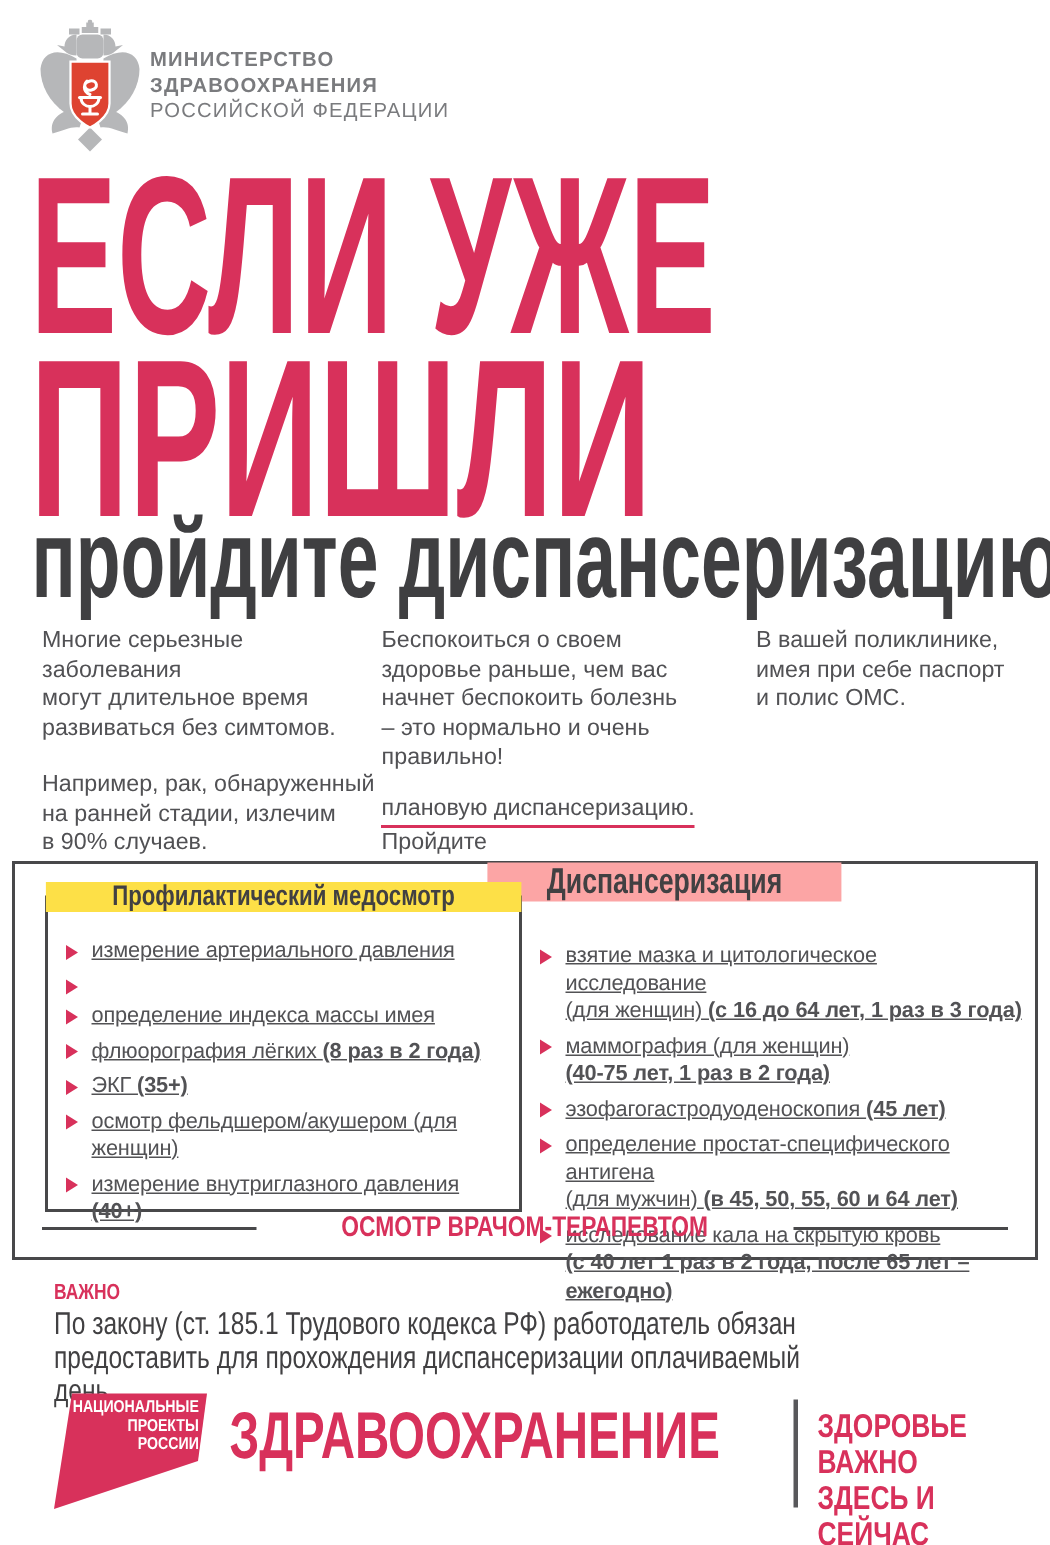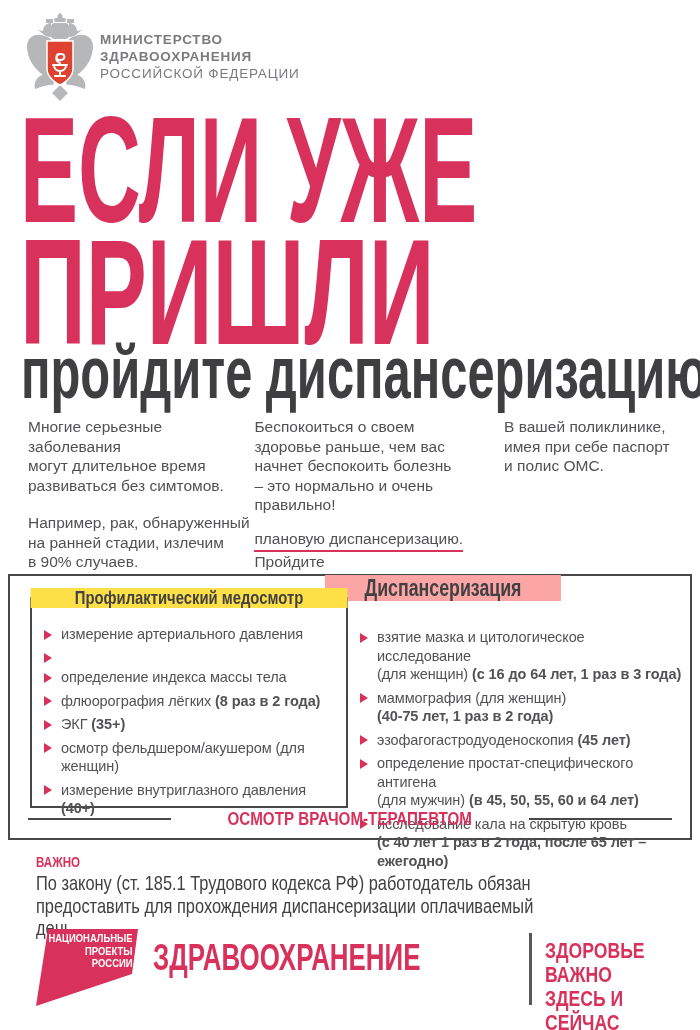--- a/index.html
+++ b/index.html
@@ -32,39 +32,39 @@
   
   .obox{position:absolute;left:8px;top:574px;width:684px;height:266px;border:2px solid #48484a;box-sizing:border-box;}
   .obox-label{position:absolute;top:-14px;left:50%;transform:translateX(calc(-50% + 93px));background:#fca5a5;padding:0 12px;color:#414042;font-weight:700;font-size:24px;line-height:26px;white-space:nowrap;margin-top:13px;}
   .sx74c{display:inline-block;transform:scaleX(.74);transform-origin:center center;}
   .ibox{position:absolute;left:20px;top:21px;width:318px;height:211px;border:2px solid #48484a;box-sizing:border-box;}
   .ibox-label{position:absolute;top:-11px;left:50%;transform:translateX(-50%);background:#fde047;padding:0 12px;color:#414042;font-weight:700;font-size:19px;line-height:20px;white-space:nowrap;}
   .sx78c{display:inline-block;transform:scaleX(.78);transform-origin:center center;}
   .list{margin:0;padding:0;list-style:none;}
   .list-checkup{position:absolute;left:12px;right:4px;top:26px;}
   .list-screening{position:absolute;left:350px;right:8px;top:52px;}
-  .li{display:flex;gap:9px;margin-bottom:5px;color:#525255;font-size:14.5px;line-height:18.5px;letter-spacing:-0.1px;}
+  .li{display:flex;gap:9px;margin-bottom:5px;color:#525255;font-size:14.5px;line-height:18.5px;letter-spacing:-0.1px;text-decoration:underline;}
   .tri{flex:0 0 auto;width:0;height:0;margin-top:4.5px;border-left:8px solid #d8315b;border-top:5px solid transparent;border-bottom:5px solid transparent;}
   .li .txt{white-space:pre-line;}
   .li .bld{font-weight:700;}
   .therapist-row{position:absolute;left:18px;right:18px;bottom:9px;display:flex;align-items:center;gap:26px;}
   .therapist-row .ln{flex:1;height:2.5px;background:#48484a;}
   .therapist-row .tx{color:#d8315b;font-weight:700;font-size:19px;line-height:20px;white-space:nowrap;}
   .sx80c{display:inline-block;transform:scaleX(.80);transform-origin:center center;}
   
   .important{position:absolute;left:36px;top:855px;}
   .imp-label{color:#d8315b;font-weight:700;font-size:14.5px;line-height:15px;}
   .imp-text{margin-top:2px;color:#414042;font-size:21px;line-height:22.5px;white-space:pre-line;}
   .sx78l{display:inline-block;transform:scaleX(.78);transform-origin:left center;}
   
   .np-flag{position:absolute;left:34px;top:927px;width:108px;height:80px;}
   .np-flag svg{position:absolute;left:0;top:0;}
   .np-text{position:absolute;right:9px;top:5px;text-align:right;color:#ffffff;font-weight:700;font-size:11.5px;line-height:12.5px;white-space:pre-line;}
   .sx82r{display:inline-block;transform:scaleX(.82);transform-origin:right center;}
-  .program{position:absolute;left:153px;top:936px;color:#d8315b;font-weight:700;font-size:36px;line-height:44px;white-space:nowrap;}
+  .program{position:absolute;left:153px;top:936px;color:#d8315b;font-weight:700;font-size:44px;line-height:44px;white-space:nowrap;}
   .sx72{display:inline-block;transform:scaleX(.72);transform-origin:left center;}
   .vdiv{position:absolute;left:529px;top:933px;width:3px;height:72px;background:#58585b;}
   .tagline{position:absolute;left:545px;top:939px;color:#d8315b;font-weight:700;font-size:22px;line-height:24px;white-space:pre-line;}
   .sx80l{display:inline-block;transform:scaleX(.80);transform-origin:left center;}
 </style>
 </head>
 <body>
 
 <div class="poster">
 
@@ -149,21 +149,21 @@
             <span class="tri"></span>
             <span class="txt"><span>измерение артериального давления</span><span class="bld"></span></span>
           </li>
 
           <li class="li">
             <span class="tri"></span>
           </li>
 
           <li class="li">
             <span class="tri"></span>
-            <span class="txt"><span>определение индекса массы тела</span><span class="bld"></span></span>
+            <span class="txt"><span>определение индекса массы имея</span><span class="bld"></span></span>
           </li>
 
           <li class="li">
             <span class="tri"></span>
             <span class="txt"><span>флюорография лёгких </span><span class="bld">(8 раз в 2 года)</span></span>
           </li>
 
           <li class="li">
             <span class="tri"></span>
             <span class="txt"><span>ЭКГ </span><span class="bld">(35+)</span></span>

